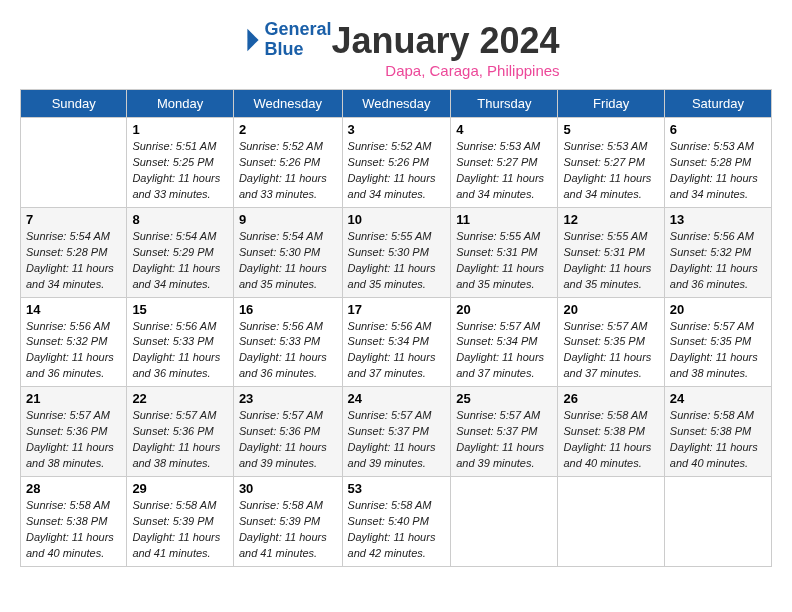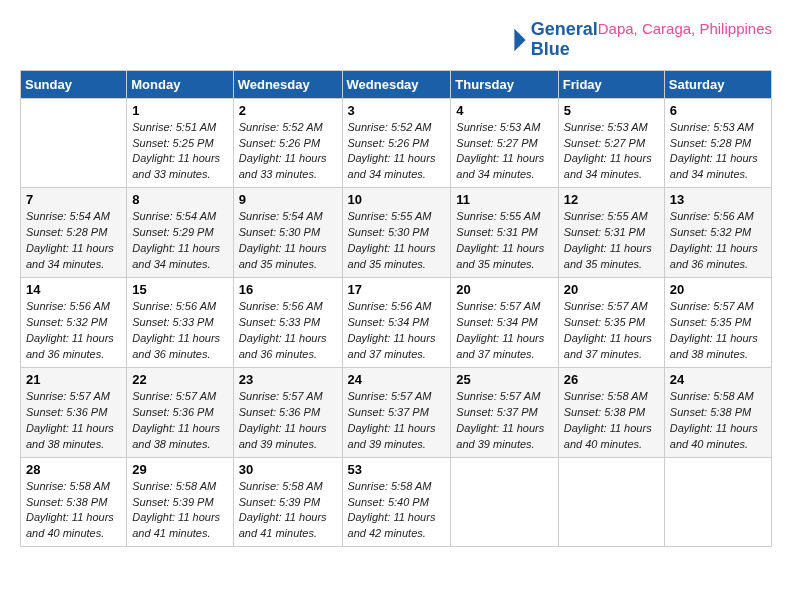--- a/index.html
+++ b/index.html
@@ -5,21 +5,21 @@
     * { box-sizing: border-box; margin: 0; padding: 0; }
     body {
       font-family: Arial, sans-serif;
       background: #fff;
       width: 792px;
       min-height: 612px;
       padding: 20px;
     }
     .header {
       display: flex;
-      justify-content: flex-end;
+      justify-content: center;
       align-items: flex-start;
       margin-bottom: 10px;
     }
     .logo {
       display: flex;
       align-items: center;
       gap: 4px;
     }
     .logo-text {
       font-size: 18px;
@@ -48,23 +48,23 @@
     }
     table {
       width: 100%;
       border-collapse: collapse;
       font-size: 11px;
     }
     thead tr th {
       background-color: #1a5fa8;
       color: #fff;
       padding: 6px 4px;
-      text-align: left;
+      text-align: center;
       font-size: 13px;
-      font-weight: bold;
+      font-weight: normal;
       border: 1px solid #ccc;
     }
     tbody tr td {
       border: 1px solid #ccc;
       padding: 4px 5px;
       vertical-align: top;
       width: 112px;
       min-height: 70px;
     }
     tbody tr:nth-child(even) td {
@@ -97,20 +97,21 @@
     <svg class="logo-icon" viewBox="0 0 40 40">
       <polygon points="22,4 38,20 22,36" fill="#1a5fa8"></polygon>
       <polygon points="28,4 38,14" fill="#4a9fd4" opacity="0.6"></polygon>
     </svg>
     <div class="logo-text">
       <div><span>General</span></div>
       <div><span style="color:#1a5fa8;font-weight:bold;">Blue</span></div>
     </div>
   </div>
   <div class="title-block">
+    <div class="month-title">January 2024</div>
     <div class="location">Dapa, Caraga, Philippines</div>
   </div>
 </div>
 
 <table>
   <thead>
     <tr>
     <th>Sunday</th>
         <th>Monday</th>
         <th>Wednesday</th>

